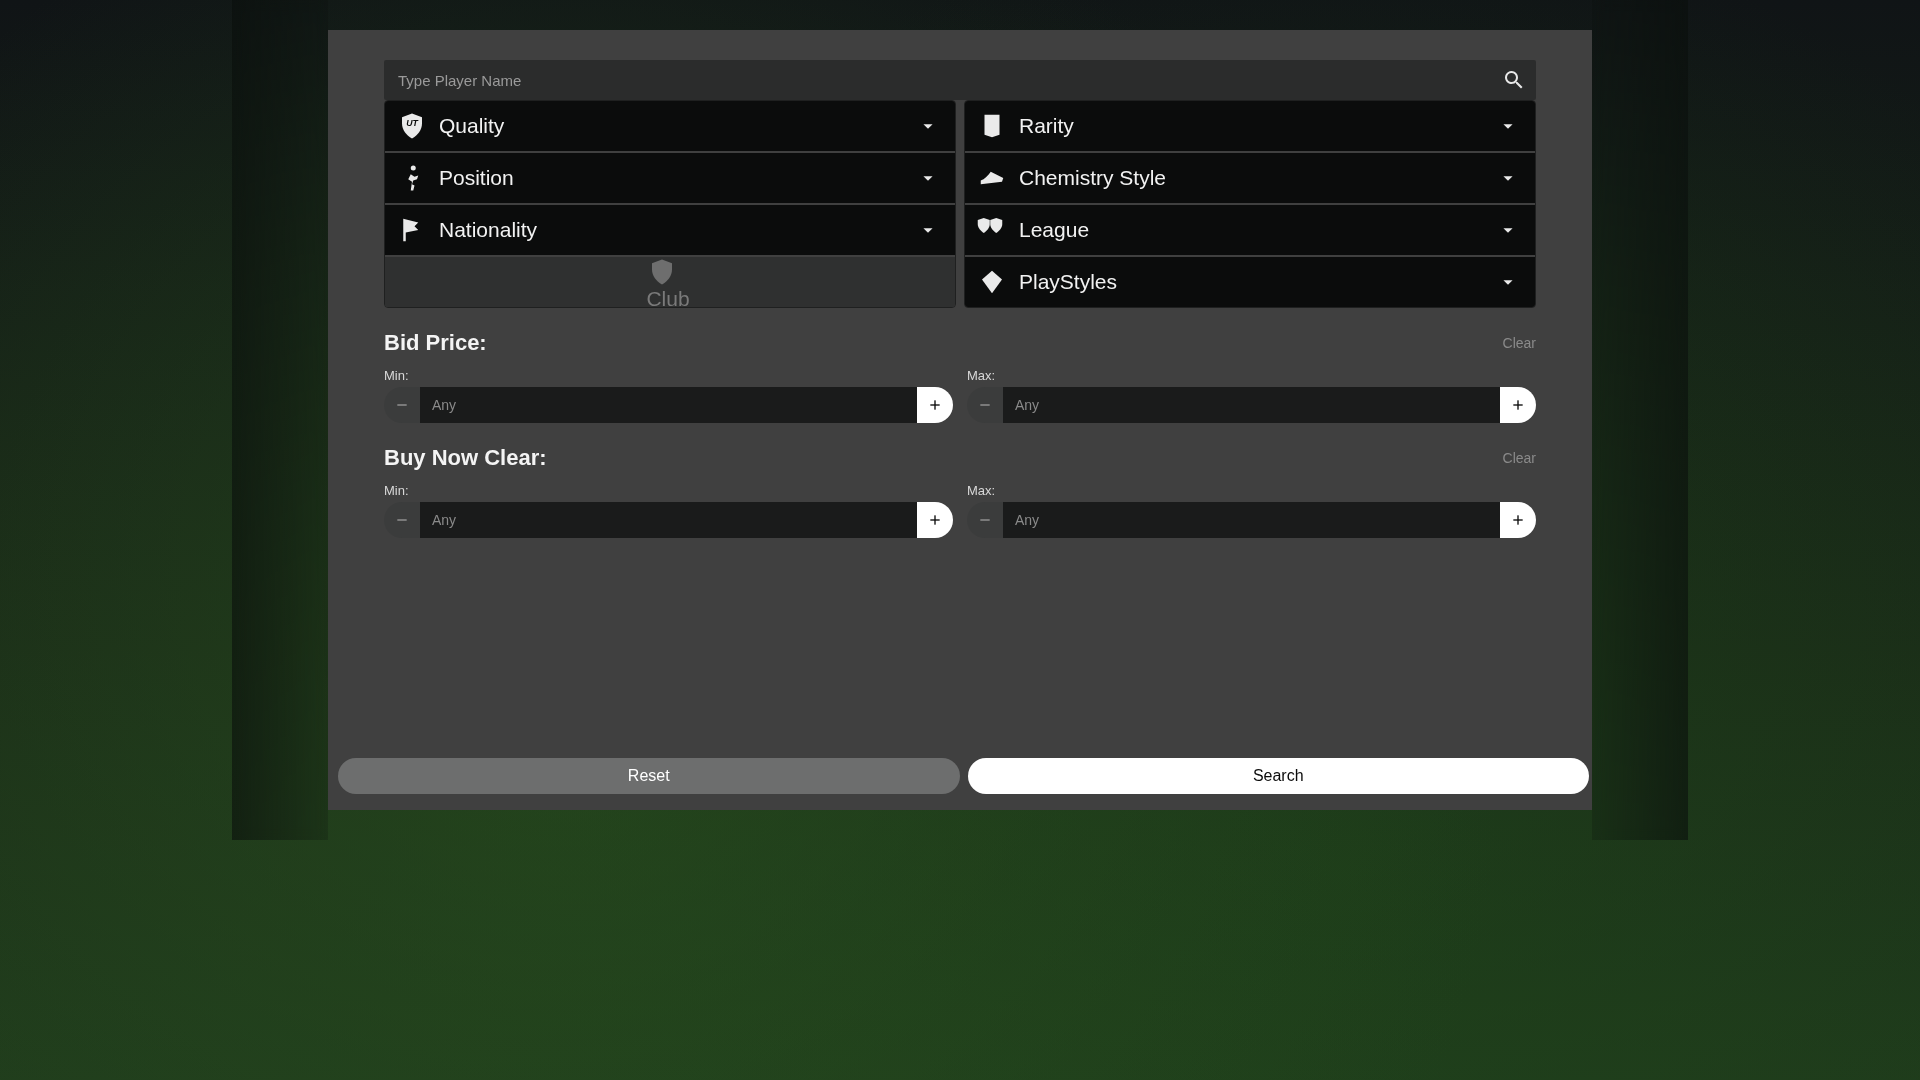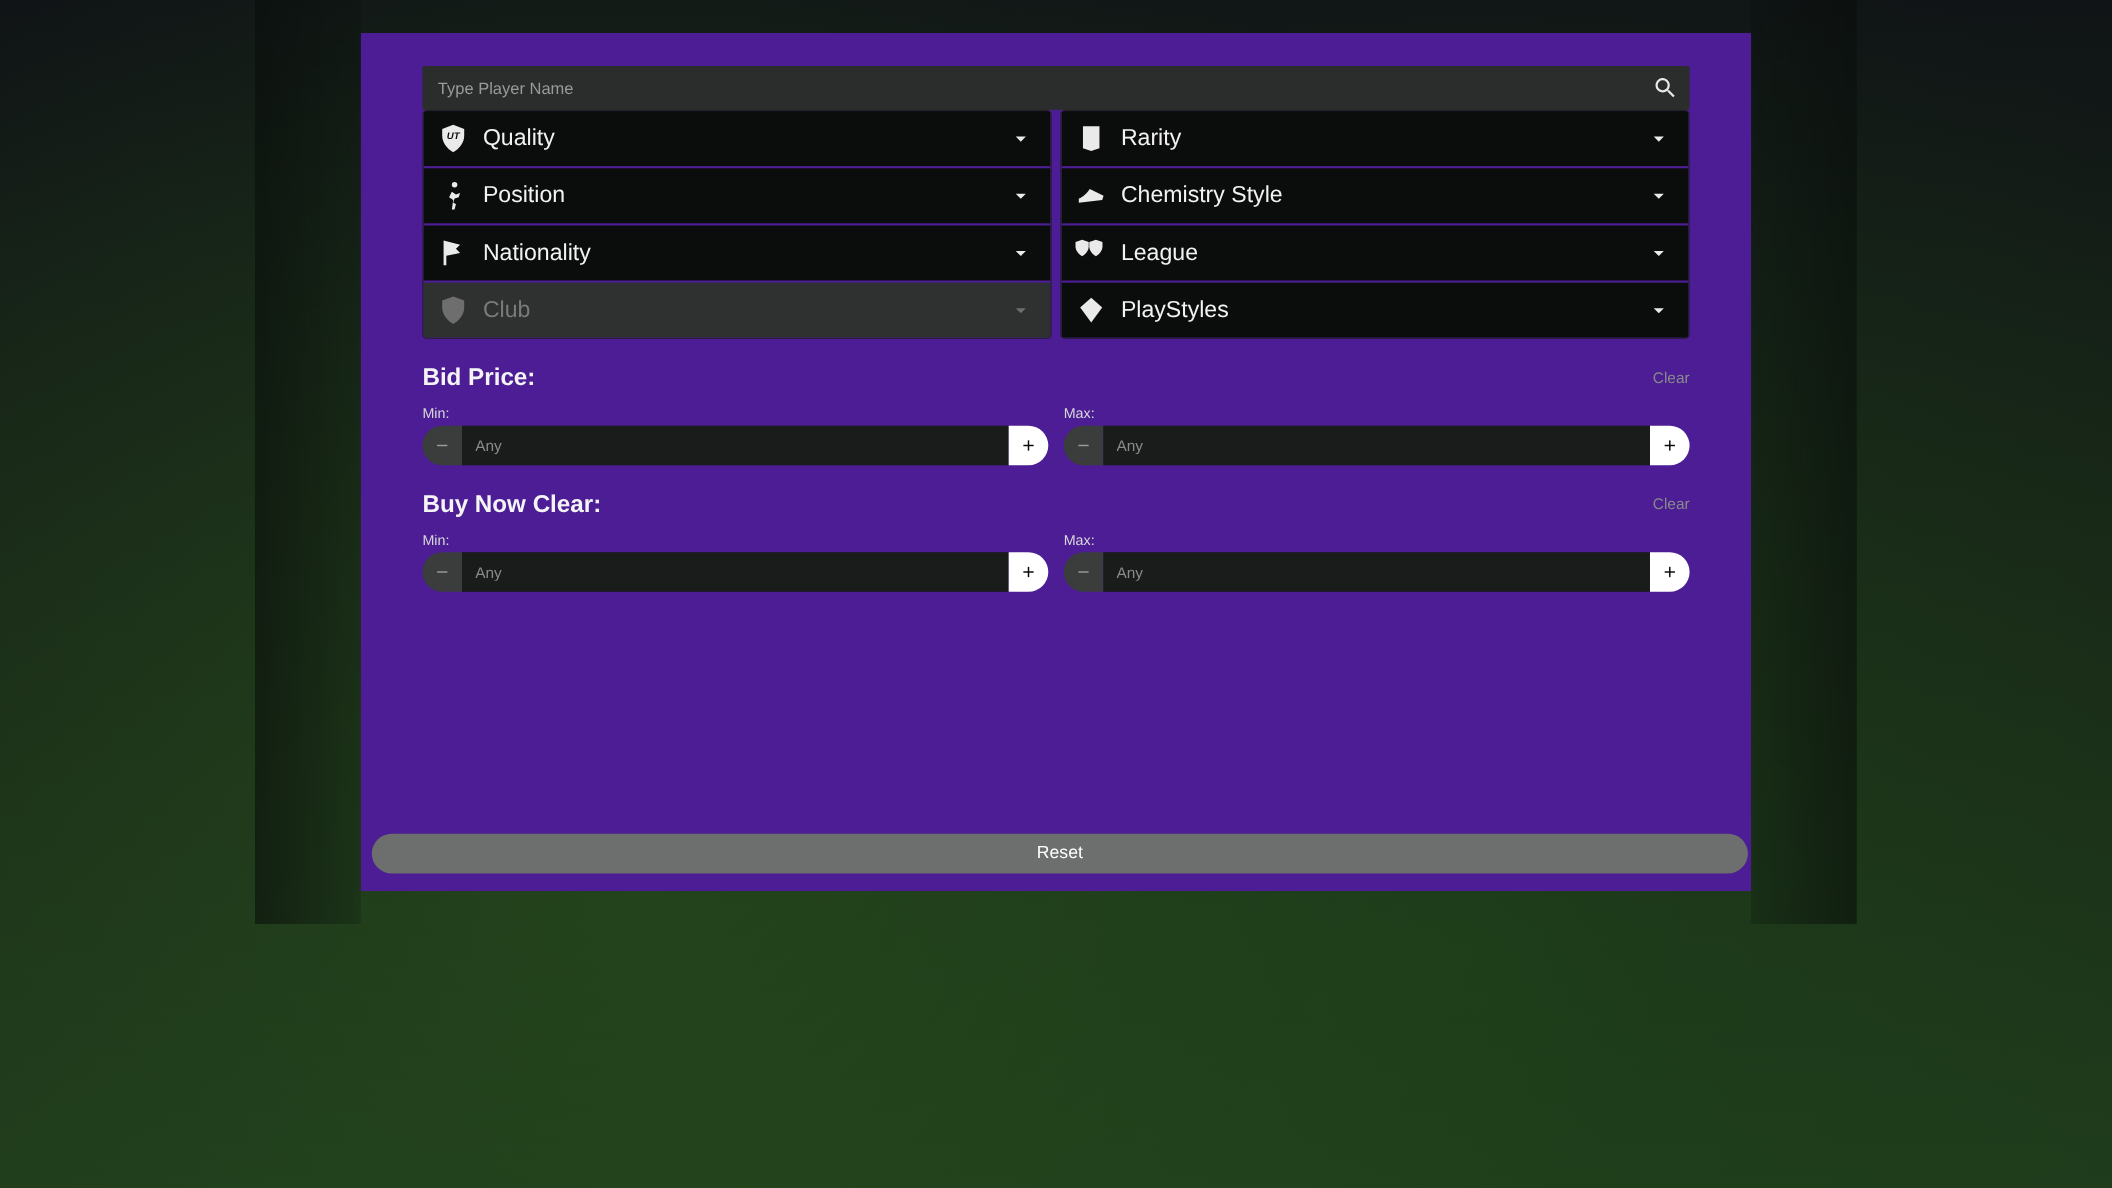--- a/index.html
+++ b/index.html
@@ -27,21 +27,21 @@
     top: 0; bottom: 0;
     width: 96px;
     backdrop-filter: blur(6px);
   }
   .stage::before { left: 0; background: linear-gradient(90deg, rgba(10,15,12,0.6), rgba(10,15,12,0.2)); }
   .stage::after  { right:0; background: linear-gradient(270deg, rgba(10,15,12,0.6), rgba(10,15,12,0.2)); }
 
   .panel {
     position: absolute;
     left: 96px; right: 96px; top: 30px; bottom: 30px;
-    background: #4c1d95;
+    background: #404040;
     padding: 30px 56px 22px 56px;
   }
 
   .search-bar {
     display: flex;
     align-items: center;
     background: #2b2c2c;
     height: 40px;
     border-radius: 2px;
     padding: 0 10px;
@@ -79,20 +79,21 @@
     align-items: center;
     height: 50px;
     padding: 0 16px 0 12px;
     background: #0b0c0c;
     cursor: pointer;
   }
   .filter-row.disabled {
     background: #2f3030;
     color: #7a7a7a;
     cursor: default;
+    flex-direction: column;
   }
   .filter-row .fi {
     width: 30px; height: 30px;
     margin-right: 12px;
     fill: #eaeaea;
     flex-shrink: 0;
   }
   .filter-row.disabled .fi { fill: #6e6e6e; }
   .filter-row .flabel {
     flex: 1;
@@ -408,16 +409,17 @@
                   <use href="#ico-plus"></use>
                 </svg>
               </div>
           </div>
         </div>
       </div>
     </div>
 
     <div class="footer">
       <button class="reset">Reset</button>
+      <button class="search">Search</button>
     </div>
 
   </div>
 </div>
 
 </body></html>

